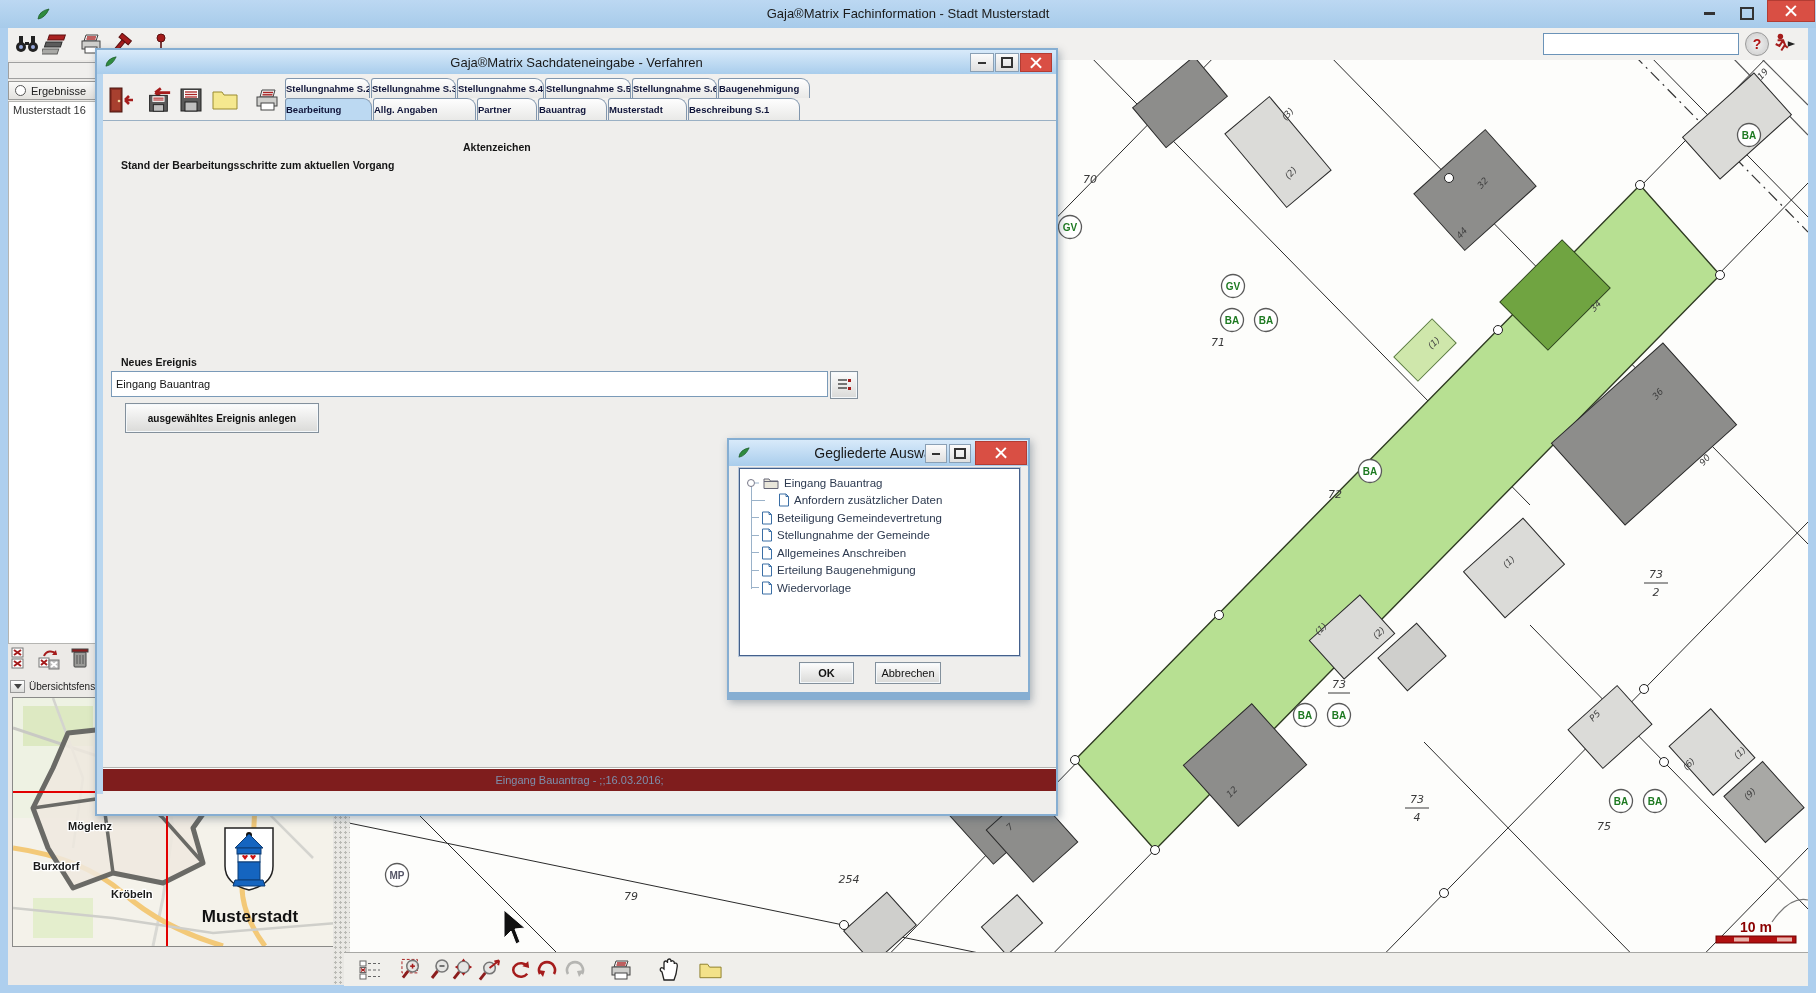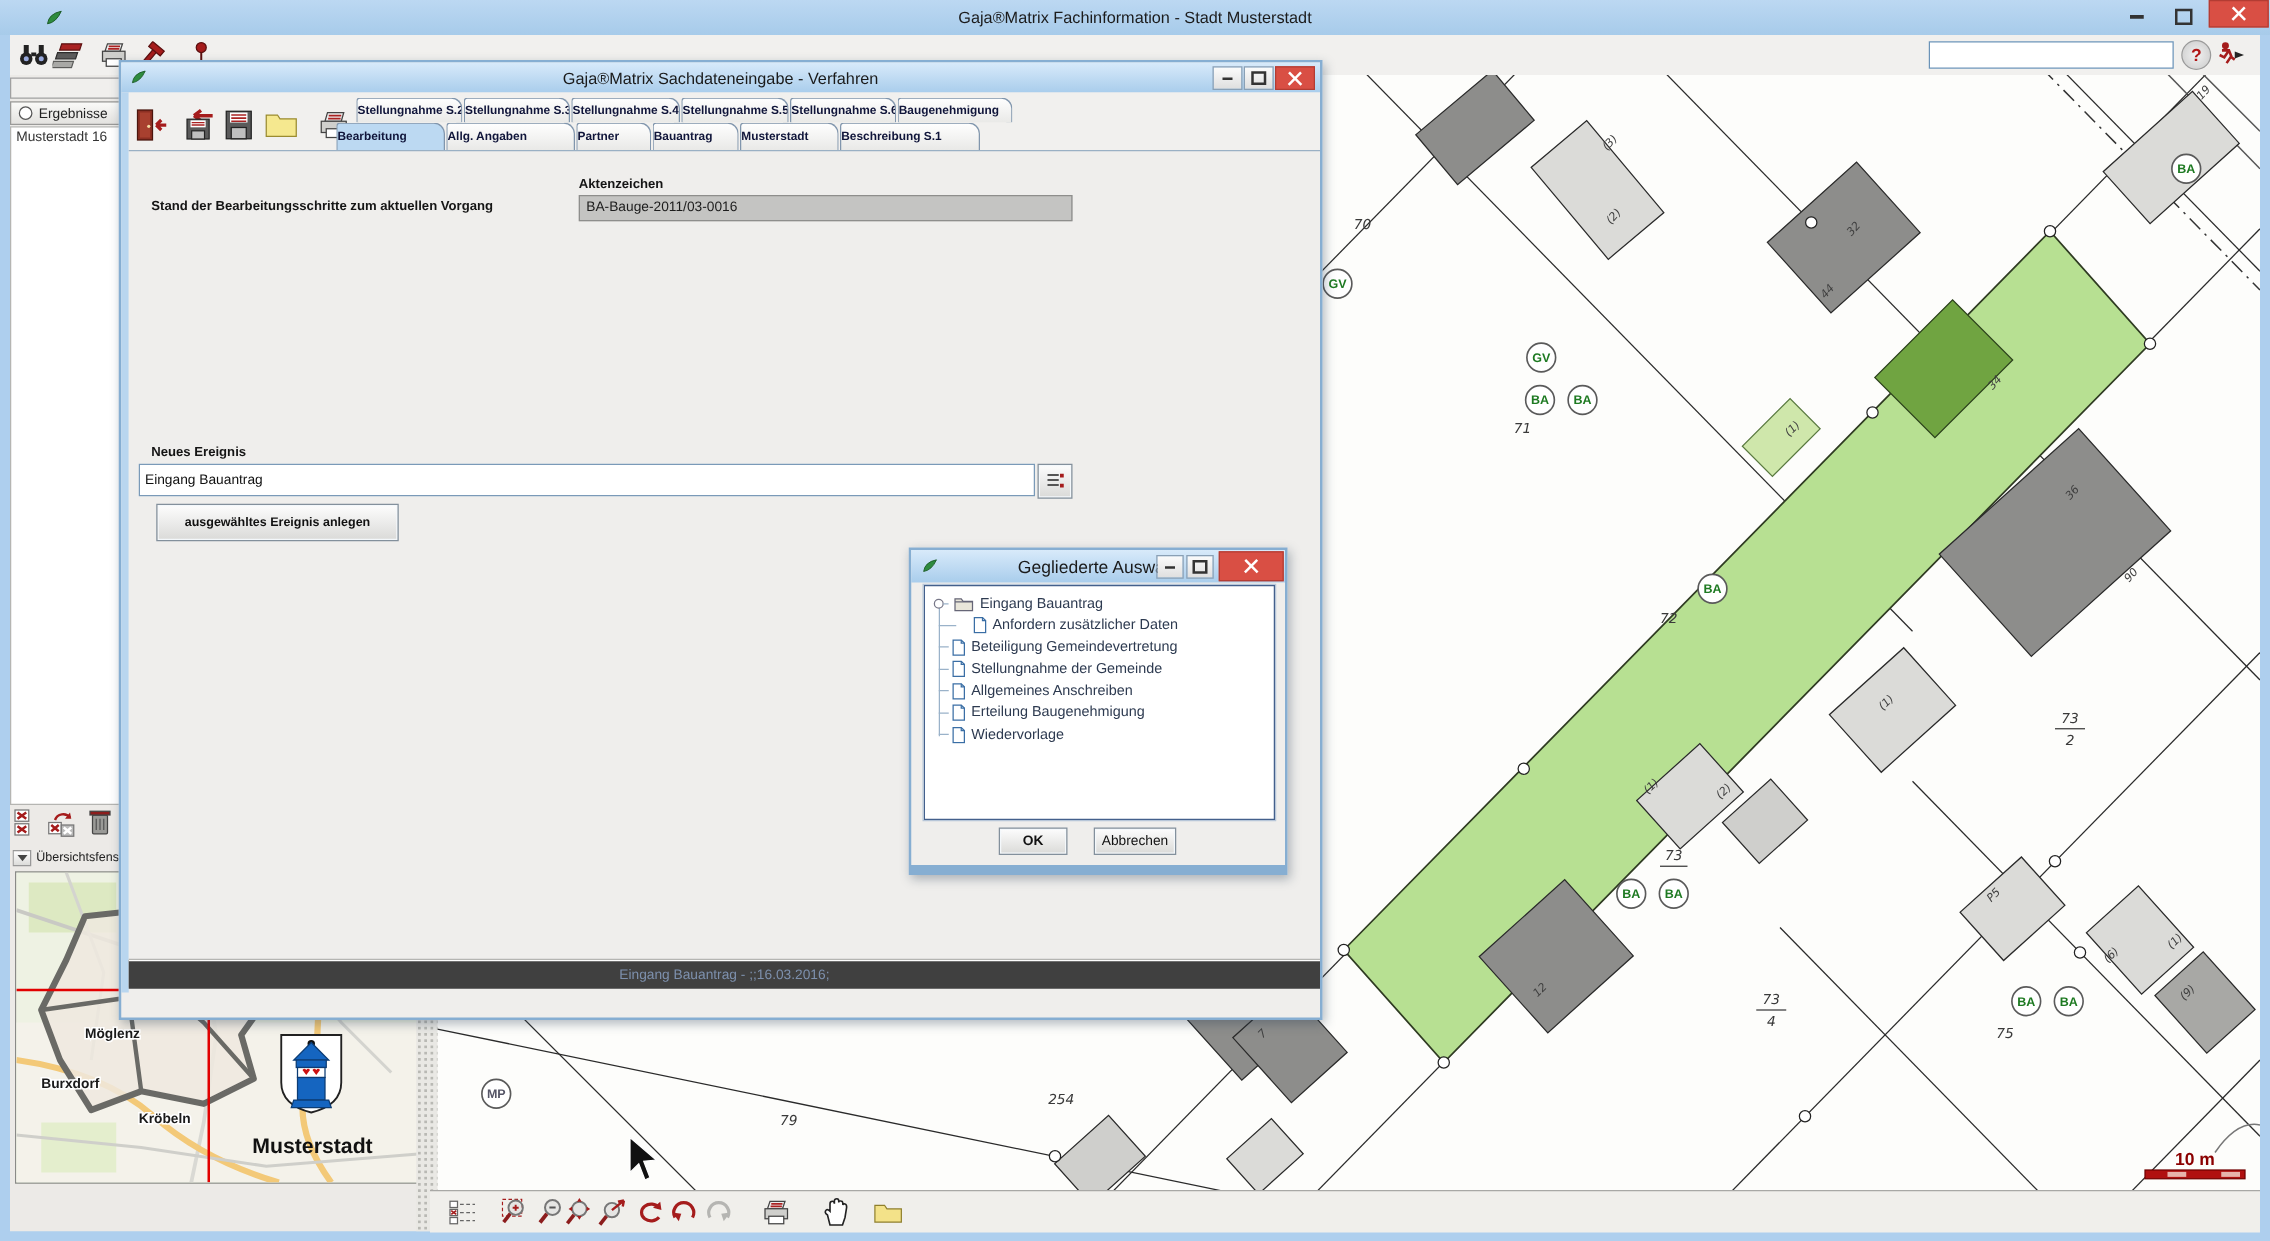--- a/index.html
+++ b/index.html
@@ -76,21 +76,21 @@
   .lbl{font-size:10.5px;font-weight:bold;color:#151515;white-space:nowrap}
   .gray-field{background:#c4c4c2;border:1px solid #8e8e8c;font-size:11px;color:#1c1c1c;line-height:19px;padding-left:5px;box-sizing:border-box}
   .etable{background:#fff;border:1px solid #7d96ad;box-sizing:border-box}
   .etable-head{display:flex;height:18px;background:#f0f0ee;border-bottom:1px solid #9a9a98;position:relative}
   .ecol{display:flex;align-items:center;font-size:10px;font-weight:bold;color:#111;border-right:1px solid #9a9a98;padding:0 3px;box-sizing:border-box}
   .sortdot{width:9px;height:9px;border:1px solid #333;border-radius:50%;background:#fdfdfd;margin-left:auto}
   .text-input{background:#fff;border:1px solid #7a9ab8;box-sizing:border-box}
   .text-input input{width:100%;height:100%;border:none;outline:none;font-size:11px;color:#111;padding-left:4px;background:transparent;box-sizing:border-box}
   .push-btn{background:linear-gradient(#fdfdfd,#dadad8);border:1px solid #83909c;box-shadow:inset 0 0 0 1px #f4f8fb;
       font-size:10px;font-weight:bold;color:#111;display:flex;align-items:center;justify-content:center}
-  .dlg-statusbar{left:6px;top:718px;width:953px;height:22px;background:#404040;border-top:1px solid #fdfdfd;box-shadow:0 -1px 0 #b5b5b2;
+  .dlg-statusbar{left:6px;top:718px;width:953px;height:22px;background:#7f1d1d;border-top:1px solid #fdfdfd;box-shadow:0 -1px 0 #b5b5b2;
       font-size:11px;color:#7d90ad;text-align:center;line-height:22px}
   
   .gegl{left:727px;top:438px;width:303px;height:262px;border:2px solid #86aed2;border-bottom-width:8px;background:#efeeec;z-index:20;box-sizing:border-box;box-shadow:2px 3px 8px rgba(40,60,80,.35)}
   .tree-panel{left:10px;top:28px;width:279px;height:186px;background:#fff;border:1px solid #44608c;outline:1px solid #b7c6d8;overflow:hidden}
   .tree-row{position:relative;height:17.5px;display:flex;align-items:center;font-size:11.5px;color:#2d3a50;white-space:nowrap}
   .tree-guide{position:absolute;background:#9ab2c9}
   .gegl-btn{top:222px;height:20px}
   
   svg{display:block}
 </style>
@@ -612,32 +612,31 @@
   </div>
 
   <div class="tabrow" style="left:188px;top:28px;height:20px">
     <div class="tab" style="width:85px;line-height:19px">Stellungnahme S.2</div>
     <div class="tab" style="width:85px;line-height:19px">Stellungnahme S.3</div>
     <div class="tab" style="width:87px;line-height:19px">Stellungnahme S.4</div>
     <div class="tab" style="width:86px;line-height:19px">Stellungnahme S.5</div>
     <div class="tab" style="width:85px;line-height:19px">Stellungnahme S.6</div>
     <div class="tab" style="width:92px;line-height:19px">Baugenehmigung</div>
   </div>
-  <div class="tabrow" style="left:172px;top:48px;height:22px">
+  <div class="tabrow" style="left:188px;top:48px;height:22px">
     <div class="tab active" style="width:87px;line-height:21px">Bearbeitung</div>
     <div class="tab" style="width:103px;line-height:21px">Allg. Angaben</div>
     <div class="tab" style="width:60px;line-height:21px">Partner</div>
     <div class="tab" style="width:69px;line-height:21px">Bauantrag</div>
     <div class="tab" style="width:79px;line-height:21px">Musterstadt</div>
     <div class="tab" style="width:112px;line-height:21px">Beschreibung S.1</div>
   </div>
 
   <div class="abs dlg-content">
     <div class="abs lbl" style="left:360px;top:20px">Aktenzeichen</div>
-    <div class="abs gray-field" style="left:360px;top:35px;width:395px;height:21px">BA-Bauge-2011/03-0016</div>
     <div class="abs lbl" style="left:18px;top:38px">Stand der Bearbeitungsschritte zum aktuellen Vorgang</div>
     <div class="abs lbl" style="left:18px;top:235px">Neues Ereignis</div>
     <div class="abs text-input" style="left:8px;top:250px;width:717px;height:26px">
       <input value="Eingang Bauantrag" style="">
     </div>
     <div class="abs push-btn" style="left:727px;top:250px;width:26px;height:26px">
       <svg width="16" height="16" viewBox="0 0 16 16">
           <line x1="2" y1="3" x2="11" y2="3" stroke="#555" stroke-width="1.6"></line>
           <line x1="2" y1="7" x2="11" y2="7" stroke="#555" stroke-width="1.6"></line>
           <line x1="2" y1="11" x2="11" y2="11" stroke="#555" stroke-width="1.6"></line>

